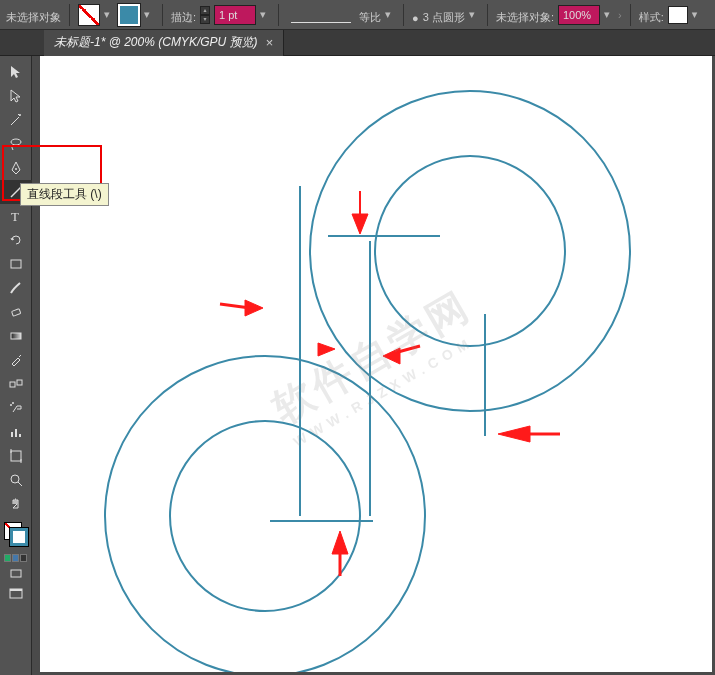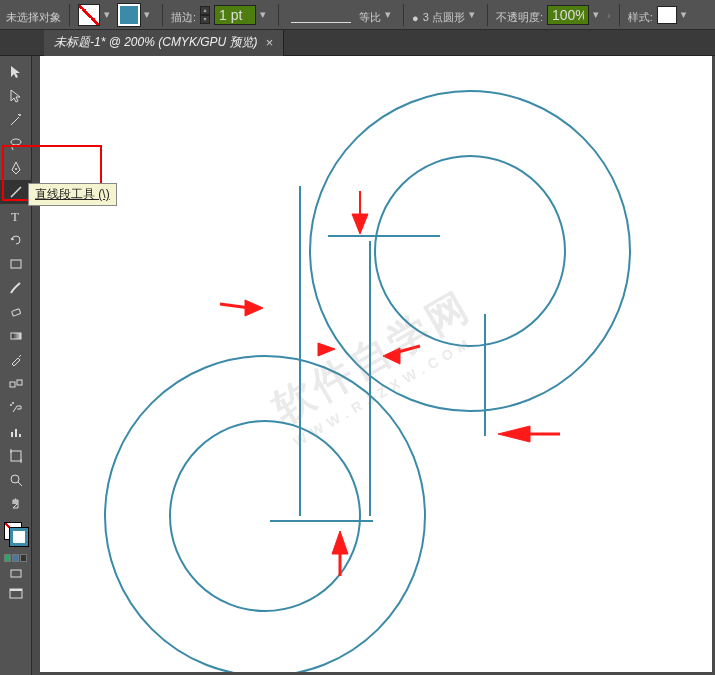--- a/index.html
+++ b/index.html
@@ -27,22 +27,22 @@
   }
   .swatch-none::after {
     content: ""; position: absolute;
     left: 0; top: 0; right: 0; bottom: 0;
     background: linear-gradient(to top right, transparent 45%, #e00 45%, #e00 55%, transparent 55%);
   }
   .swatch-blue { background: #3b8aa8; border: 2px solid #fff; outline:1px solid #222;}
   .drop { width: 10px; color: #bbb; cursor: pointer; }
   .mini-input {
     width: 42px; height: 20px;
-    background: #4d7c0f; border: 1px solid #222;
-    color: #ddd; padding: 0 4px; font-size: 14px;
+    background: #be185d; border: 1px solid #222;
+    color: #ddd; padding: 0 4px; font-size: 11px;
   }
   .profile-line {
     width: 60px; height: 16px;
     background: #535353;
     border-bottom: 1px solid #ddd;
     margin: 0 4px;
   }
   .sep { width:1px; height:22px; background:#333; margin:0 4px; }
   .stepper { display:flex; flex-direction:column; gap:0; }
   .stepper span { width:10px;height:9px;background:#3a3a3a;border:1px solid #222;font-size:6px;line-height:6px;text-align:center;color:#aaa;cursor:pointer;}
@@ -148,21 +148,21 @@
   <span class="drop">▾</span>
   <div class="sep"></div>
   <div class="profile-line"></div>
   <span class="label">等比</span>
   <span class="drop">▾</span>
   <div class="sep"></div>
   <span class="label">●</span>
   <span class="label">3 点圆形</span>
   <span class="drop">▾</span>
   <div class="sep"></div>
-  <span class="label">不透明度:</span>
+  <span class="label">未选择对象:</span>
   <input class="mini-input" value="100%" style="">
   <span class="drop">▾</span>
   <span style="color:#888">›</span>
   <div class="sep"></div>
   <span class="label">样式:</span>
   <div class="swatch-white"></div>
   <span class="drop">▾</span>
 </div>
 
 <div class="tab-bar">
@@ -353,15 +353,15 @@
       <div class="watermark">
         <span>软件自学网</span>
         <small>WWW.RJZXW.COM</small>
       </div>
     </div>
   </div>
 </div>
 
 <div class="highlight" style="left:2px; top:145px; width:100px; height:56px;"></div>
 
-<div class="tooltip" style="left:28px; top:183px;text-decoration:underline;">
+<div class="tooltip" style="left:20px; top:183px;">
   <span>直线段工具 (\)</span>
 </div>
 
 </body></html>

